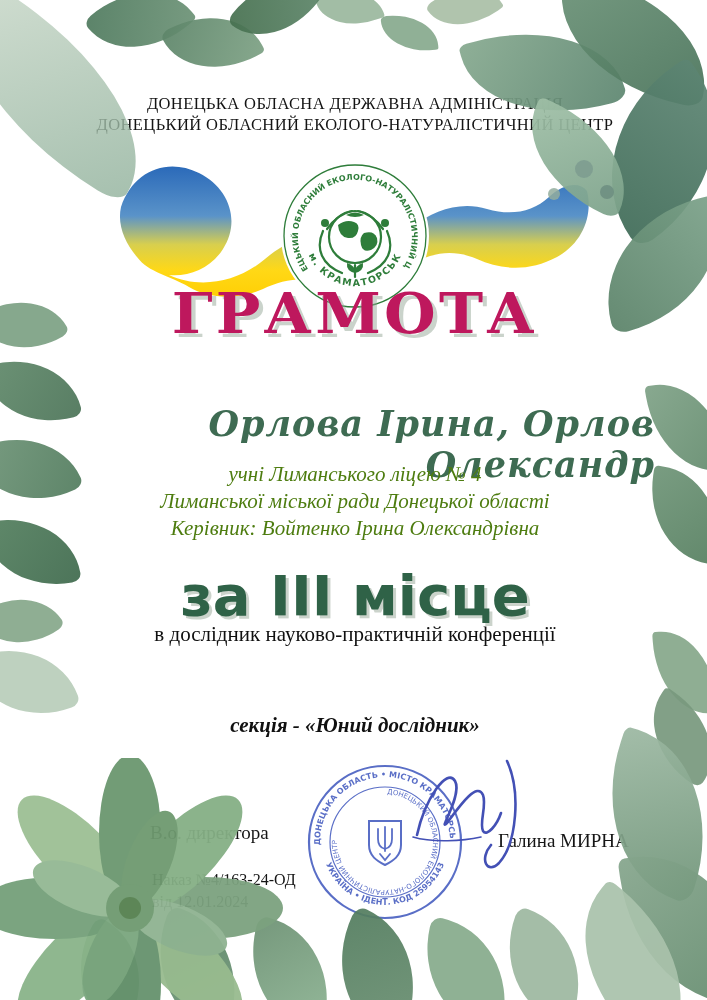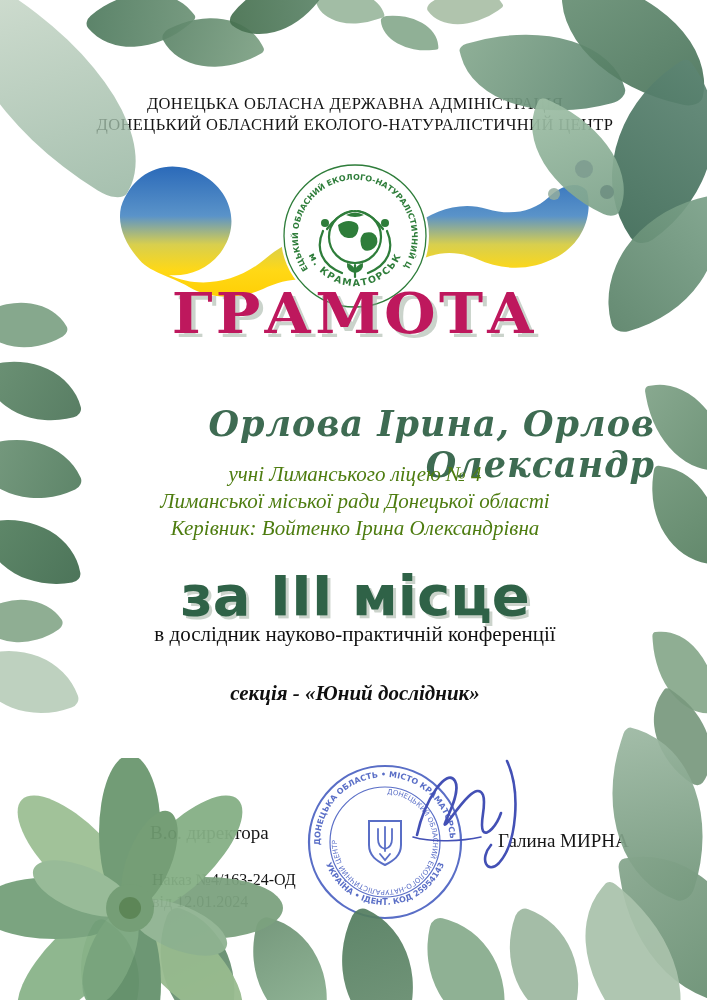--- a/index.html
+++ b/index.html
@@ -33,21 +33,21 @@
   .recipient {
     top:318px; font-family:"DejaVu Serif", serif; font-style:italic; font-weight:bold;
     font-size:35px; color:#3e6b52; letter-spacing:1px;text-align:right;
   }
   .details { top:376px; font-style:italic; font-size:21px; line-height:27px; color:#4d7c0f; }
   .award-line {
     top:462px; font-family:"DejaVu Sans", sans-serif; font-weight:bold;
     font-size:56px; color:#2f6247; text-shadow:3px 3px 0 rgba(125,145,125,.4);margin-top:16px;
   }
   .event-lines { top:536px; font-size:21px; line-height:27.5px; color:#101010; }
-  .section-line { top:596px; font-size:21px; font-weight:bold; font-style:italic; color:#101010; }
+  .section-line { top:628px; font-size:21px; font-weight:bold; font-style:italic; color:#101010; }
   .sig-position { position:absolute; left:95px; top:737px; font-size:19px; color:#151515; }
   .sig-name { position:absolute; left:443px; top:745px; font-size:19px; color:#151515; }
   .order-no { position:absolute; left:97px; top:786px; font-size:16px; color:#151515; }
   .order-date { position:absolute; left:97px; top:808px; font-size:16px; color:#151515; }
   .stamp-wrap { position:absolute; left:245px; top:672px; width:170px; height:170px; }
   .signature-wrap { position:absolute; left:348px; top:662px; width:125px; height:135px; z-index:3; }
   .succulent-wrap { position:absolute; left:-30px; top:758px; width:320px; height:320px; z-index:2; }
 </style>
 </head>
 <body>

